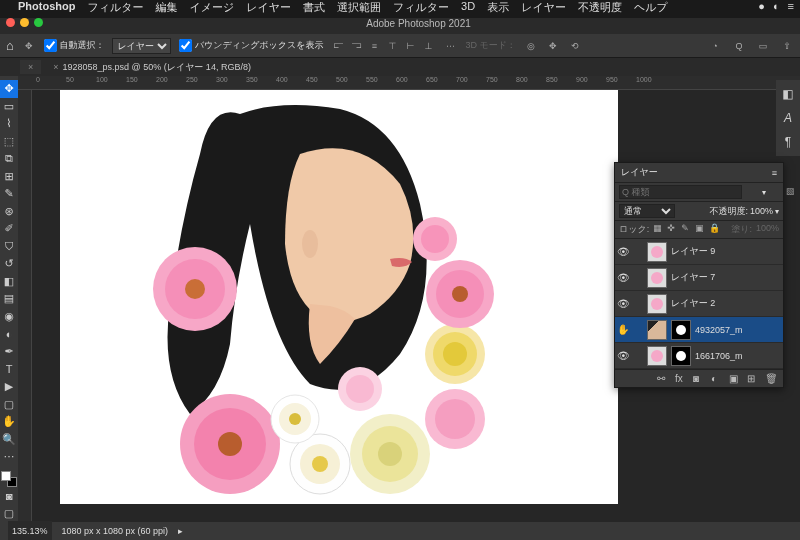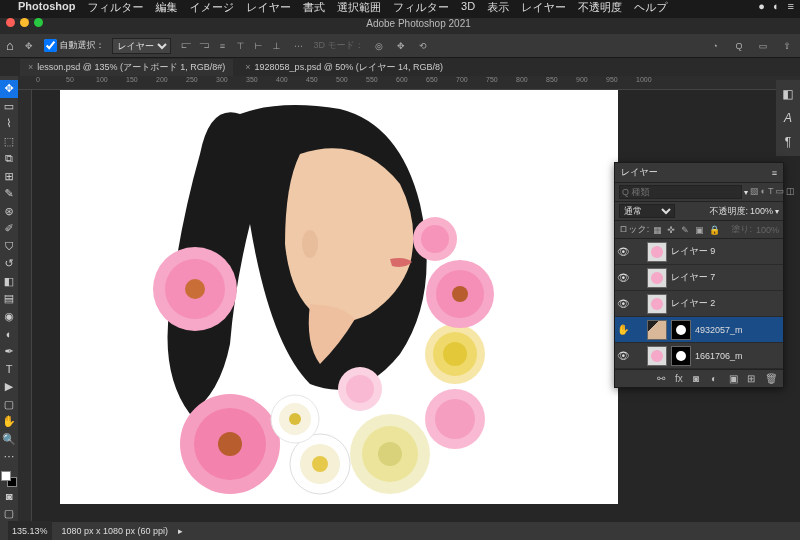--- a/index.html
+++ b/index.html
@@ -46,27 +46,27 @@
 .statusbar { position: absolute; left: 0; bottom: 0; right: 0; height: 18px; background: #383838; display: flex; align-items: center; padding: 0 8px; font-size: 9px; gap: 10px; }
 .statusbar .zoom { background: #2a2a2a; padding: 5px 4px; }
 
 .rpanel-collapsed { position: absolute; right: 0; top: 80px; width: 24px; display: flex; flex-direction: column; gap: 8px; align-items: center; background: #383838; padding: 6px 0; }
 .rpanel-collapsed .ri { width: 16px; height: 16px; color: #ccc; font-size: 12px; display:flex;align-items:center;justify-content:center;}
 
 .layers { position: absolute; right: 16px; top: 162px; width: 170px; background: #383838; border: 1px solid #1a1a1a; font-size: 9px; box-shadow: 0 2px 8px rgba(0,0,0,.5); }
 .layers-hdr { display: flex; align-items: center; padding: 3px 6px; border-bottom: 1px solid #222; }
 .layers-hdr .ttl { font-weight: 500; }
 .layers-hdr .menu { margin-left: auto; }
-.layers-filter { display: flex; align-items: center; padding: 2px 4px; gap: 2px; border-bottom: 1px solid #222; }
+.layers-filter { display: flex; align-items: center; padding: 2px 4px; gap: 20px; border-bottom: 1px solid #222; }
 .layers-filter input { flex: 0 0 54px; background: #2a2a2a; border: 1px solid #222; color: #ddd; font-size: 9px; height: 14px; padding: 0 2px; }
 .layers-filter .fic { width: 12px; height: 12px; color: #999; font-size: 9px; }
 .layers-blend { display: flex; align-items: center; padding: 2px 4px; gap: 4px; border-bottom: 1px solid #222; }
 .layers-blend select { background: #2a2a2a; color: #ddd; border: 1px solid #222; font-size: 9px; height: 14px; flex: 0 0 56px; }
 .layers-blend .op { margin-left: auto; display: flex; gap: 2px; align-items: center; }
-.layers-lock { display: flex; align-items: center; padding: 2px 4px; gap: 4px; border-bottom: 1px solid #222; color: #aaa; }
+.layers-lock { display: flex; padding: 2px 4px; gap: 4px; border-bottom: 1px solid #222; color: #aaa; }
 .layers-lock .ic { width: 10px; font-size: 9px; }
 .layer-list { max-height: 150px; overflow: hidden; }
 .layer { display: flex; align-items: center; height: 26px; border-bottom: 1px solid #2a2a2a; padding: 0 2px; gap: 4px; }
 .layer .eye { width: 12px; text-align: center; font-size: 10px; }
 .layer .indent { width: 10px; }
 .layer .thumb { width: 20px; height: 20px; background: #ddd; border: 1px solid #666; flex-shrink: 0; position: relative; overflow: hidden; }
 .layer .thumb.pink::after { content:""; position:absolute; inset:3px; background:#f5a8c8; border-radius:50%; }
 .layer .thumb.photo::after { content:""; position:absolute; inset:0; background: linear-gradient(135deg,#222 30%,#d9b89a 30%); }
 .layer .mask { width: 20px; height: 20px; background: #000; border: 1px solid #666; flex-shrink: 0; display:flex;align-items:center;justify-content:center;}
 .layer .mask::after{content:"";width:10px;height:10px;background:#fff;border-radius:50%;}
@@ -107,20 +107,21 @@
     <span class="tl-g"></span>
   </div>
   <div class="titlebar-title">Adobe Photoshop 2021</div>
 </div>
 
 <div class="optbar">
   <span class="home">⌂</span>
   <span class="ic">✥</span>
   <label><input type="checkbox" checked="" style=""> <span>自動選択：</span></label>
   <select><option>レイヤー</option></select>
+  <label><input type="checkbox" checked="" style=""> <span>バウンディングボックスを表示</span></label>
   <div class="icon-g">
     <span class="ic">⫍</span>
     <span class="ic">⫎</span>
     <span class="ic">≡</span>
     <span class="ic">⊤</span>
     <span class="ic">⊢</span>
     <span class="ic">⊥</span>
   </div>
   <span class="ic">⋯</span>
   <span style="color:#666">3D モード：</span>
@@ -131,21 +132,20 @@
     <span class="ic">◔</span>
     <span class="ic">Q</span>
     <span class="ic">▭</span>
     <span class="ic">⇧</span>
   </div>
 </div>
 
 <div class="tabbar">
   <div class="tab active">
     <span class="x">×</span>
-    <span>lesson.psd @ 135% (アートボード 1, RGB/8#)</span>
   </div>
   <div class="tab">
     <span class="x">×</span>
     <span>1928058_ps.psd @ 50% (レイヤー 14, RGB/8)</span>
   </div>
 </div>
 
 <div class="ruler-h">
   <span>0</span>
     <span>50</span>

